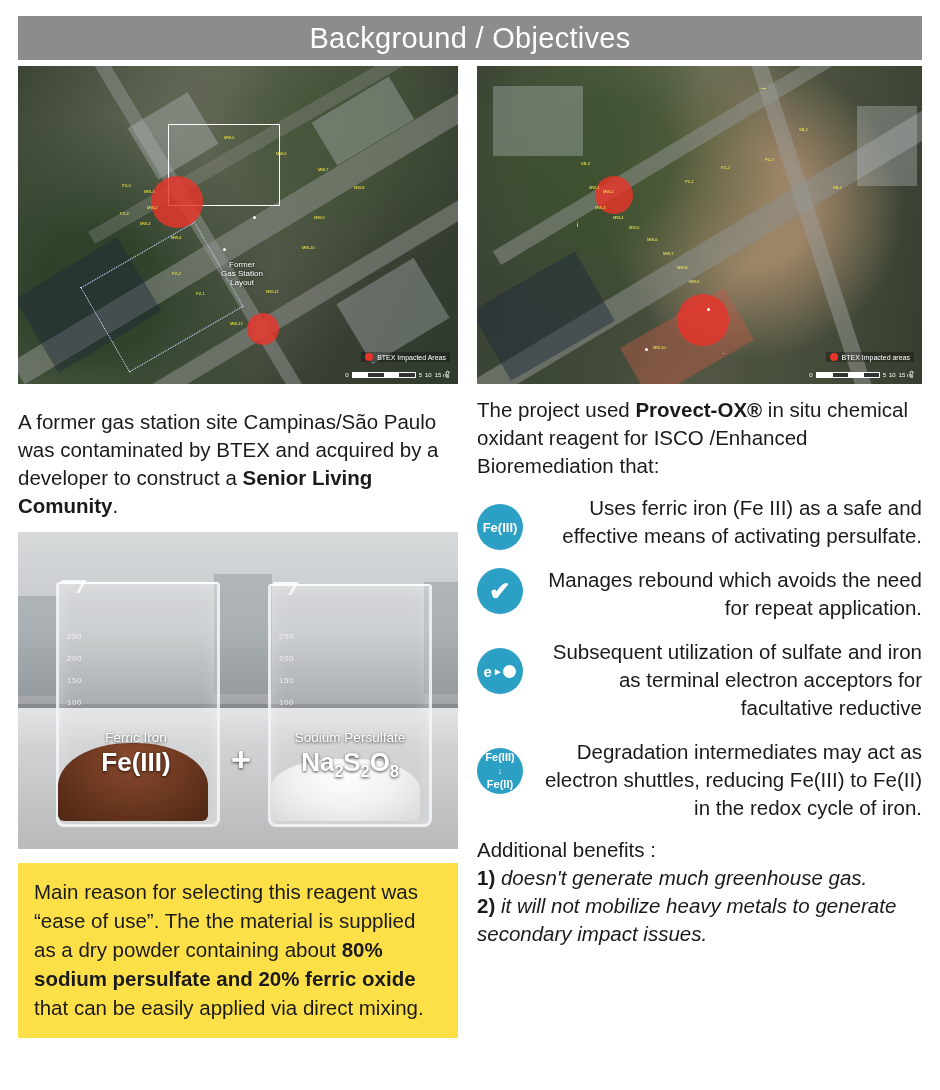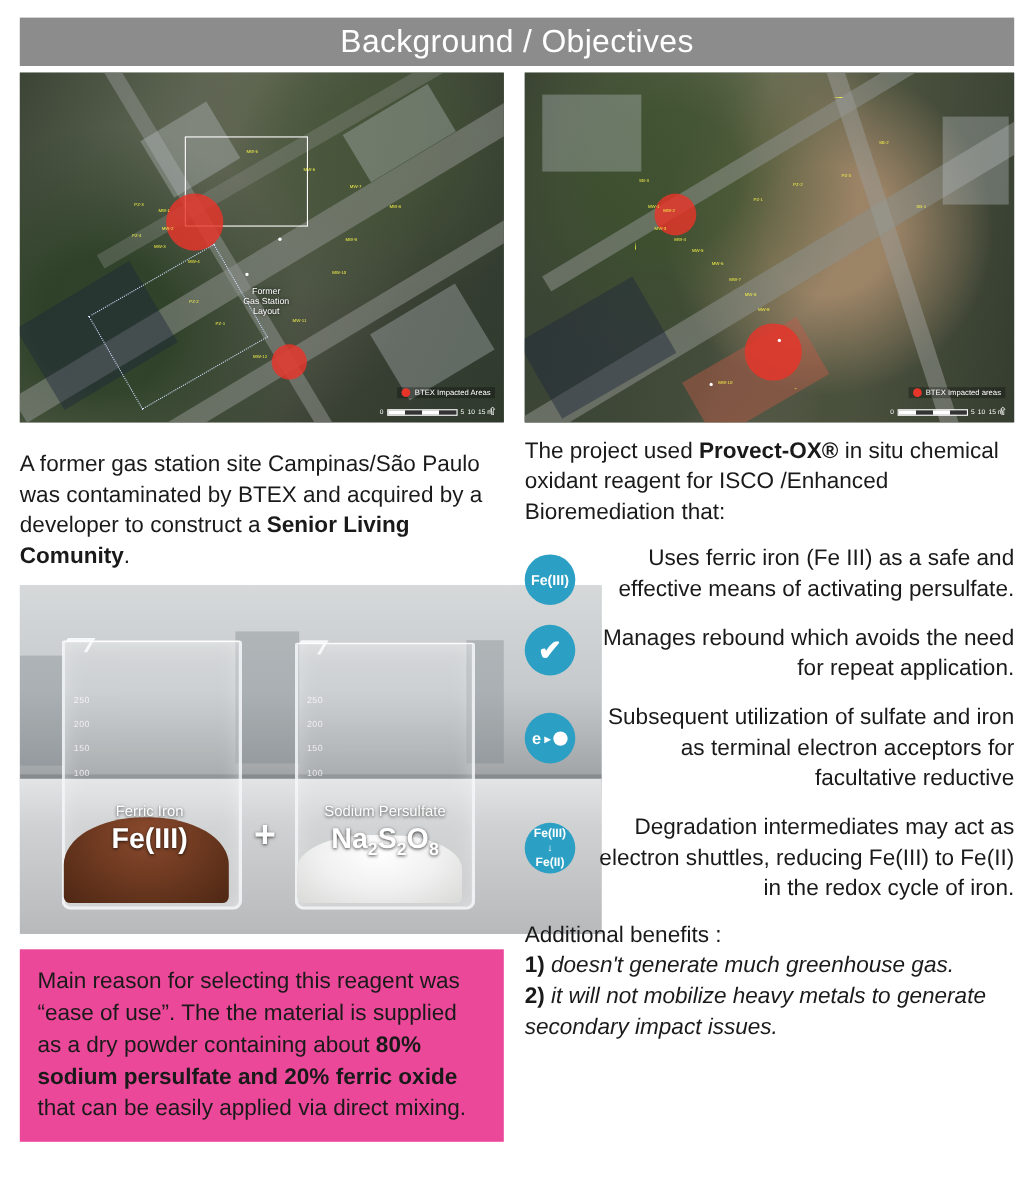--- a/index.html
+++ b/index.html
@@ -184,21 +184,21 @@
   .right-text {
     margin-top: 12px;
     width: 440px;
   }
   b { font-weight: bold; }
 
   
   .beaker-photo {
     position: relative;
     margin-top: 12px;
-    width: 529px;
+    width: 440px;
     height: 317px;
     overflow: hidden;
     background: linear-gradient(180deg, #cfd2d4 0%, #c3c7c9 48%, #b9bcbe 58%, #d2d4d6 62%, #c9cccd 100%);
   }
   .lab-bg-top {
     position: absolute; left:0; top:0; width:100%; height: 176px;
     background: linear-gradient(180deg,#d6d9da 0%, #c5c9cb 55%, #9fa3a5 100%);
   }
   .lab-bg-bottom {
     position: absolute; left:0; top:176px; width:100%; height: 141px;
@@ -263,21 +263,21 @@
     font-size: 34px; font-weight: bold;
     color: #ffffff;
     text-shadow: 0 1px 3px rgba(0,0,0,0.7);
   }
   sub { font-size: 0.62em; vertical-align: sub; }
 
   
   .note-box {
     margin-top: 14px;
     width: 440px;
-    background: #ec4899;
+    background: #fde047;
     box-sizing: border-box;
     padding: 14px 16px 16px 16px;
   }
   .note-text {
     font-size: 20.5px;
     line-height: 29px;
   }
 
   
   .bullets { margin-top: 14px; }

